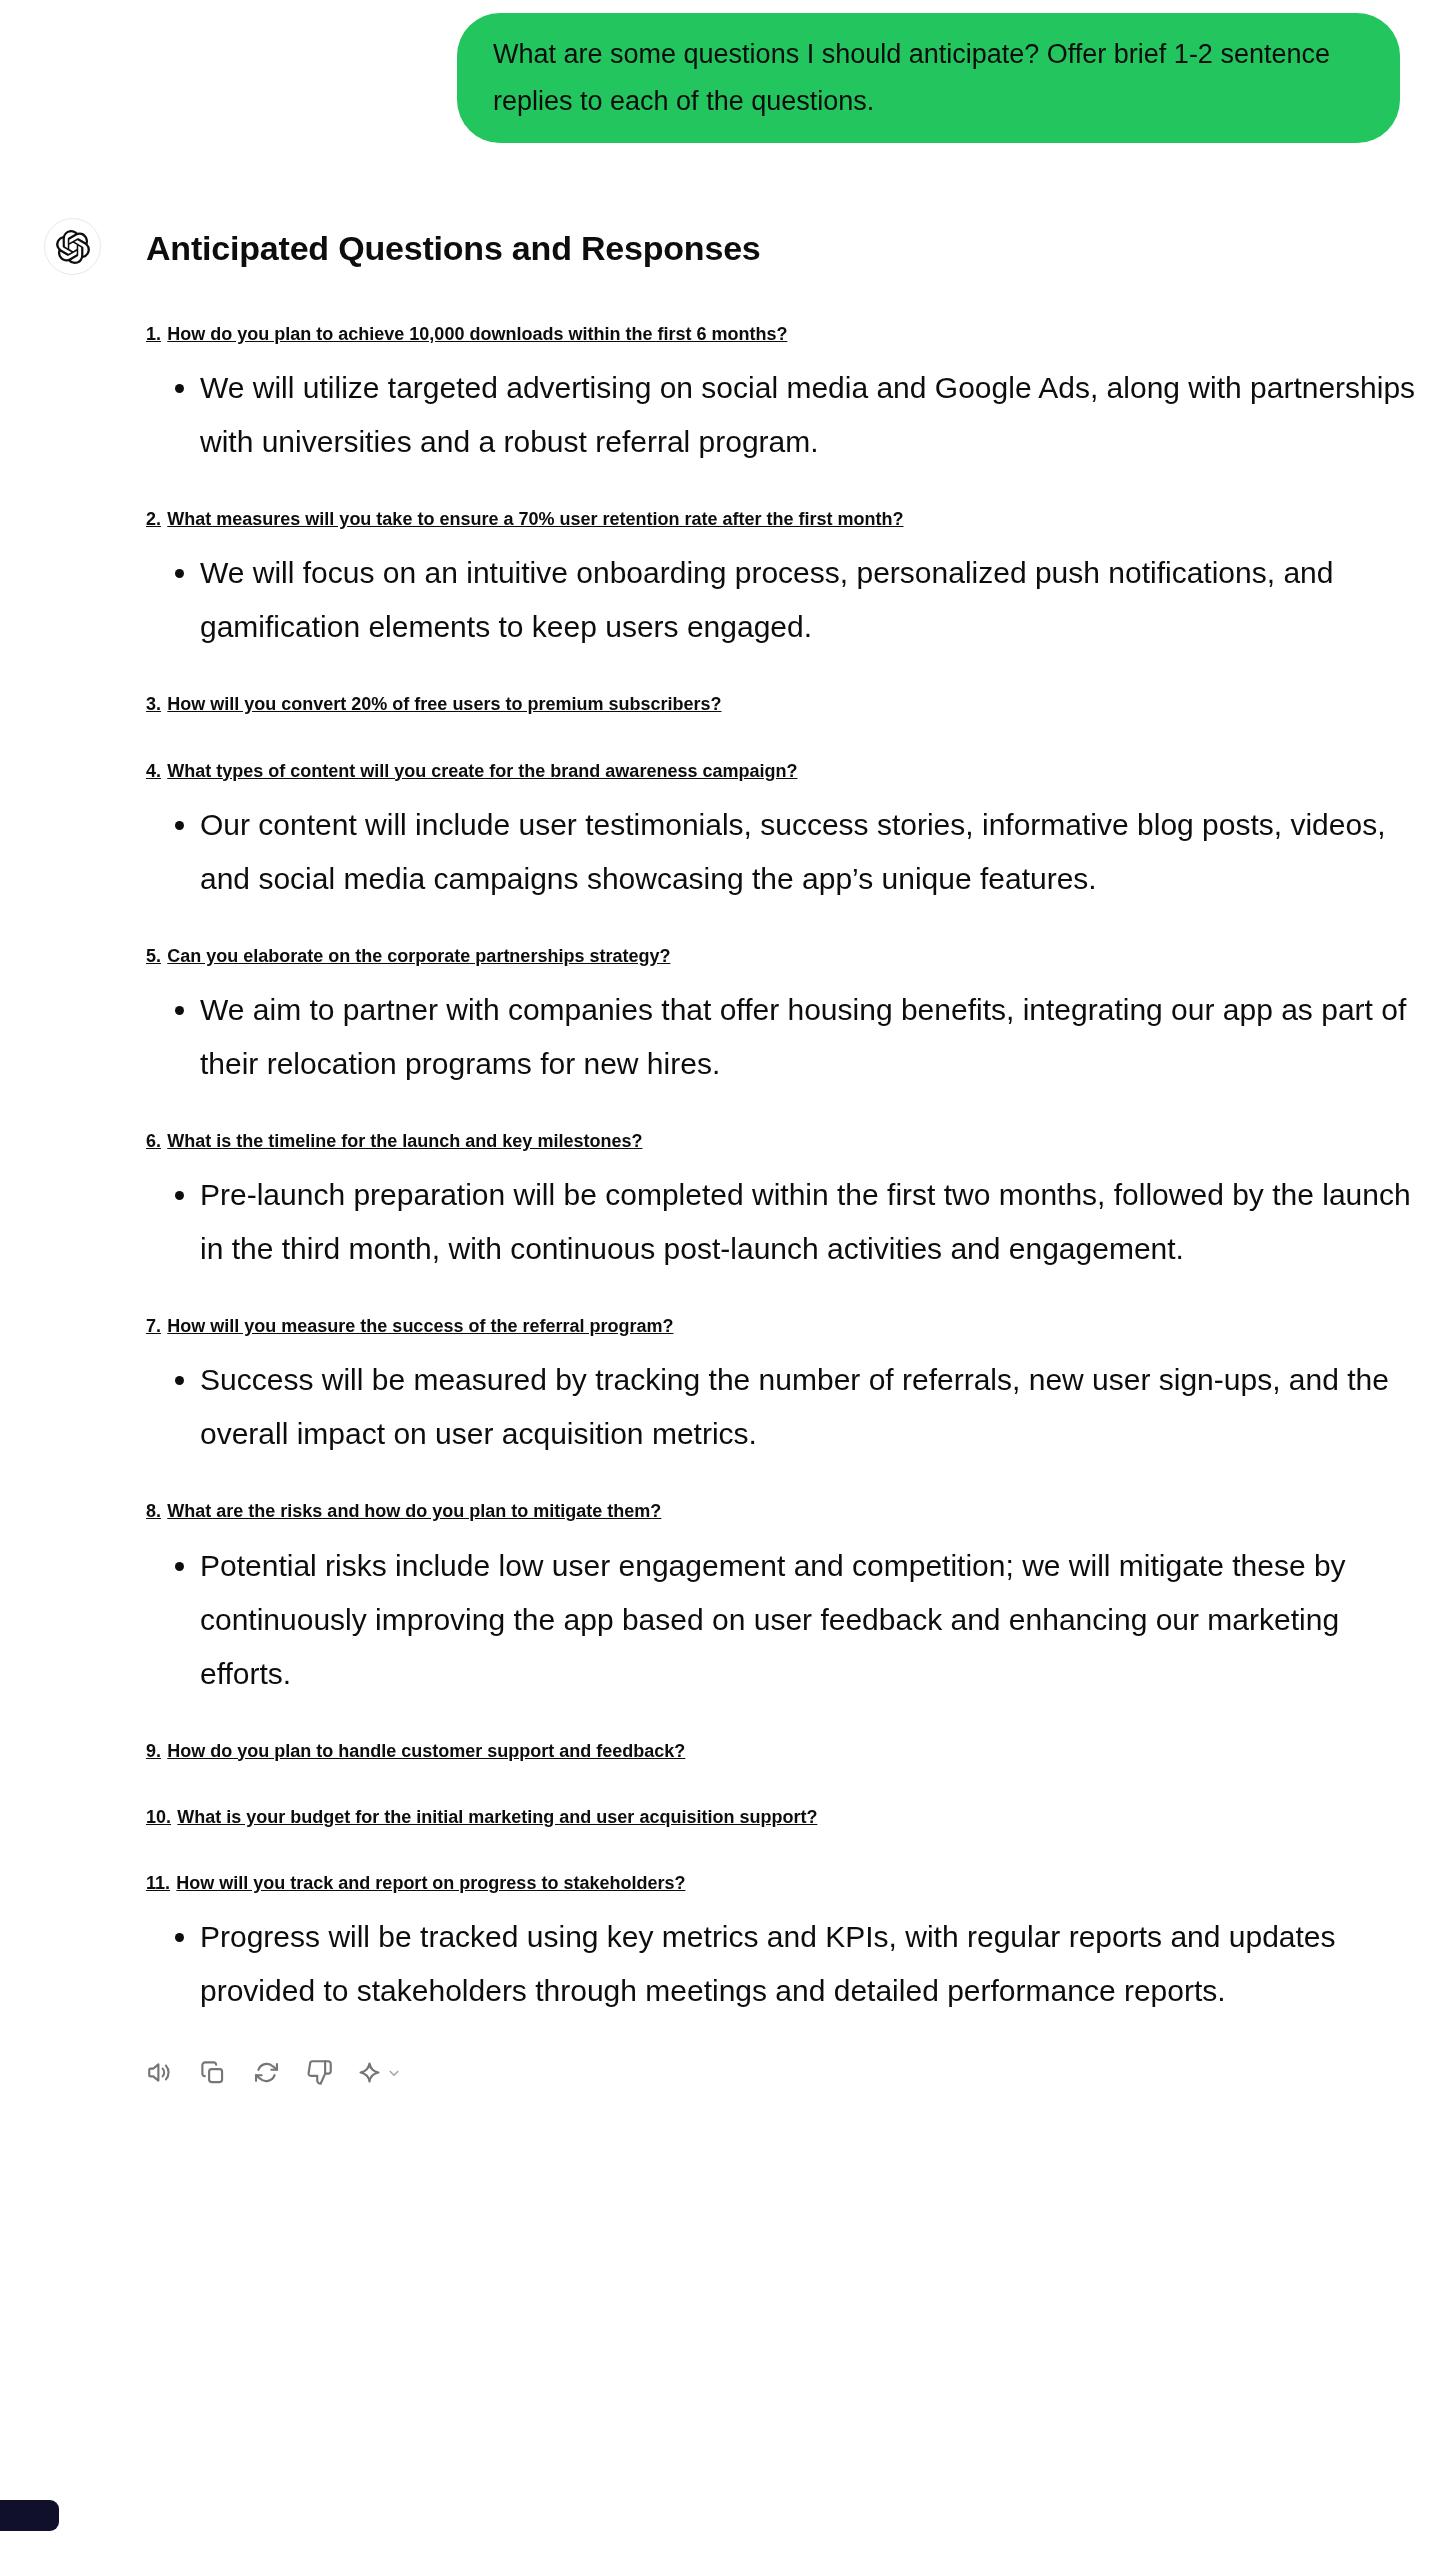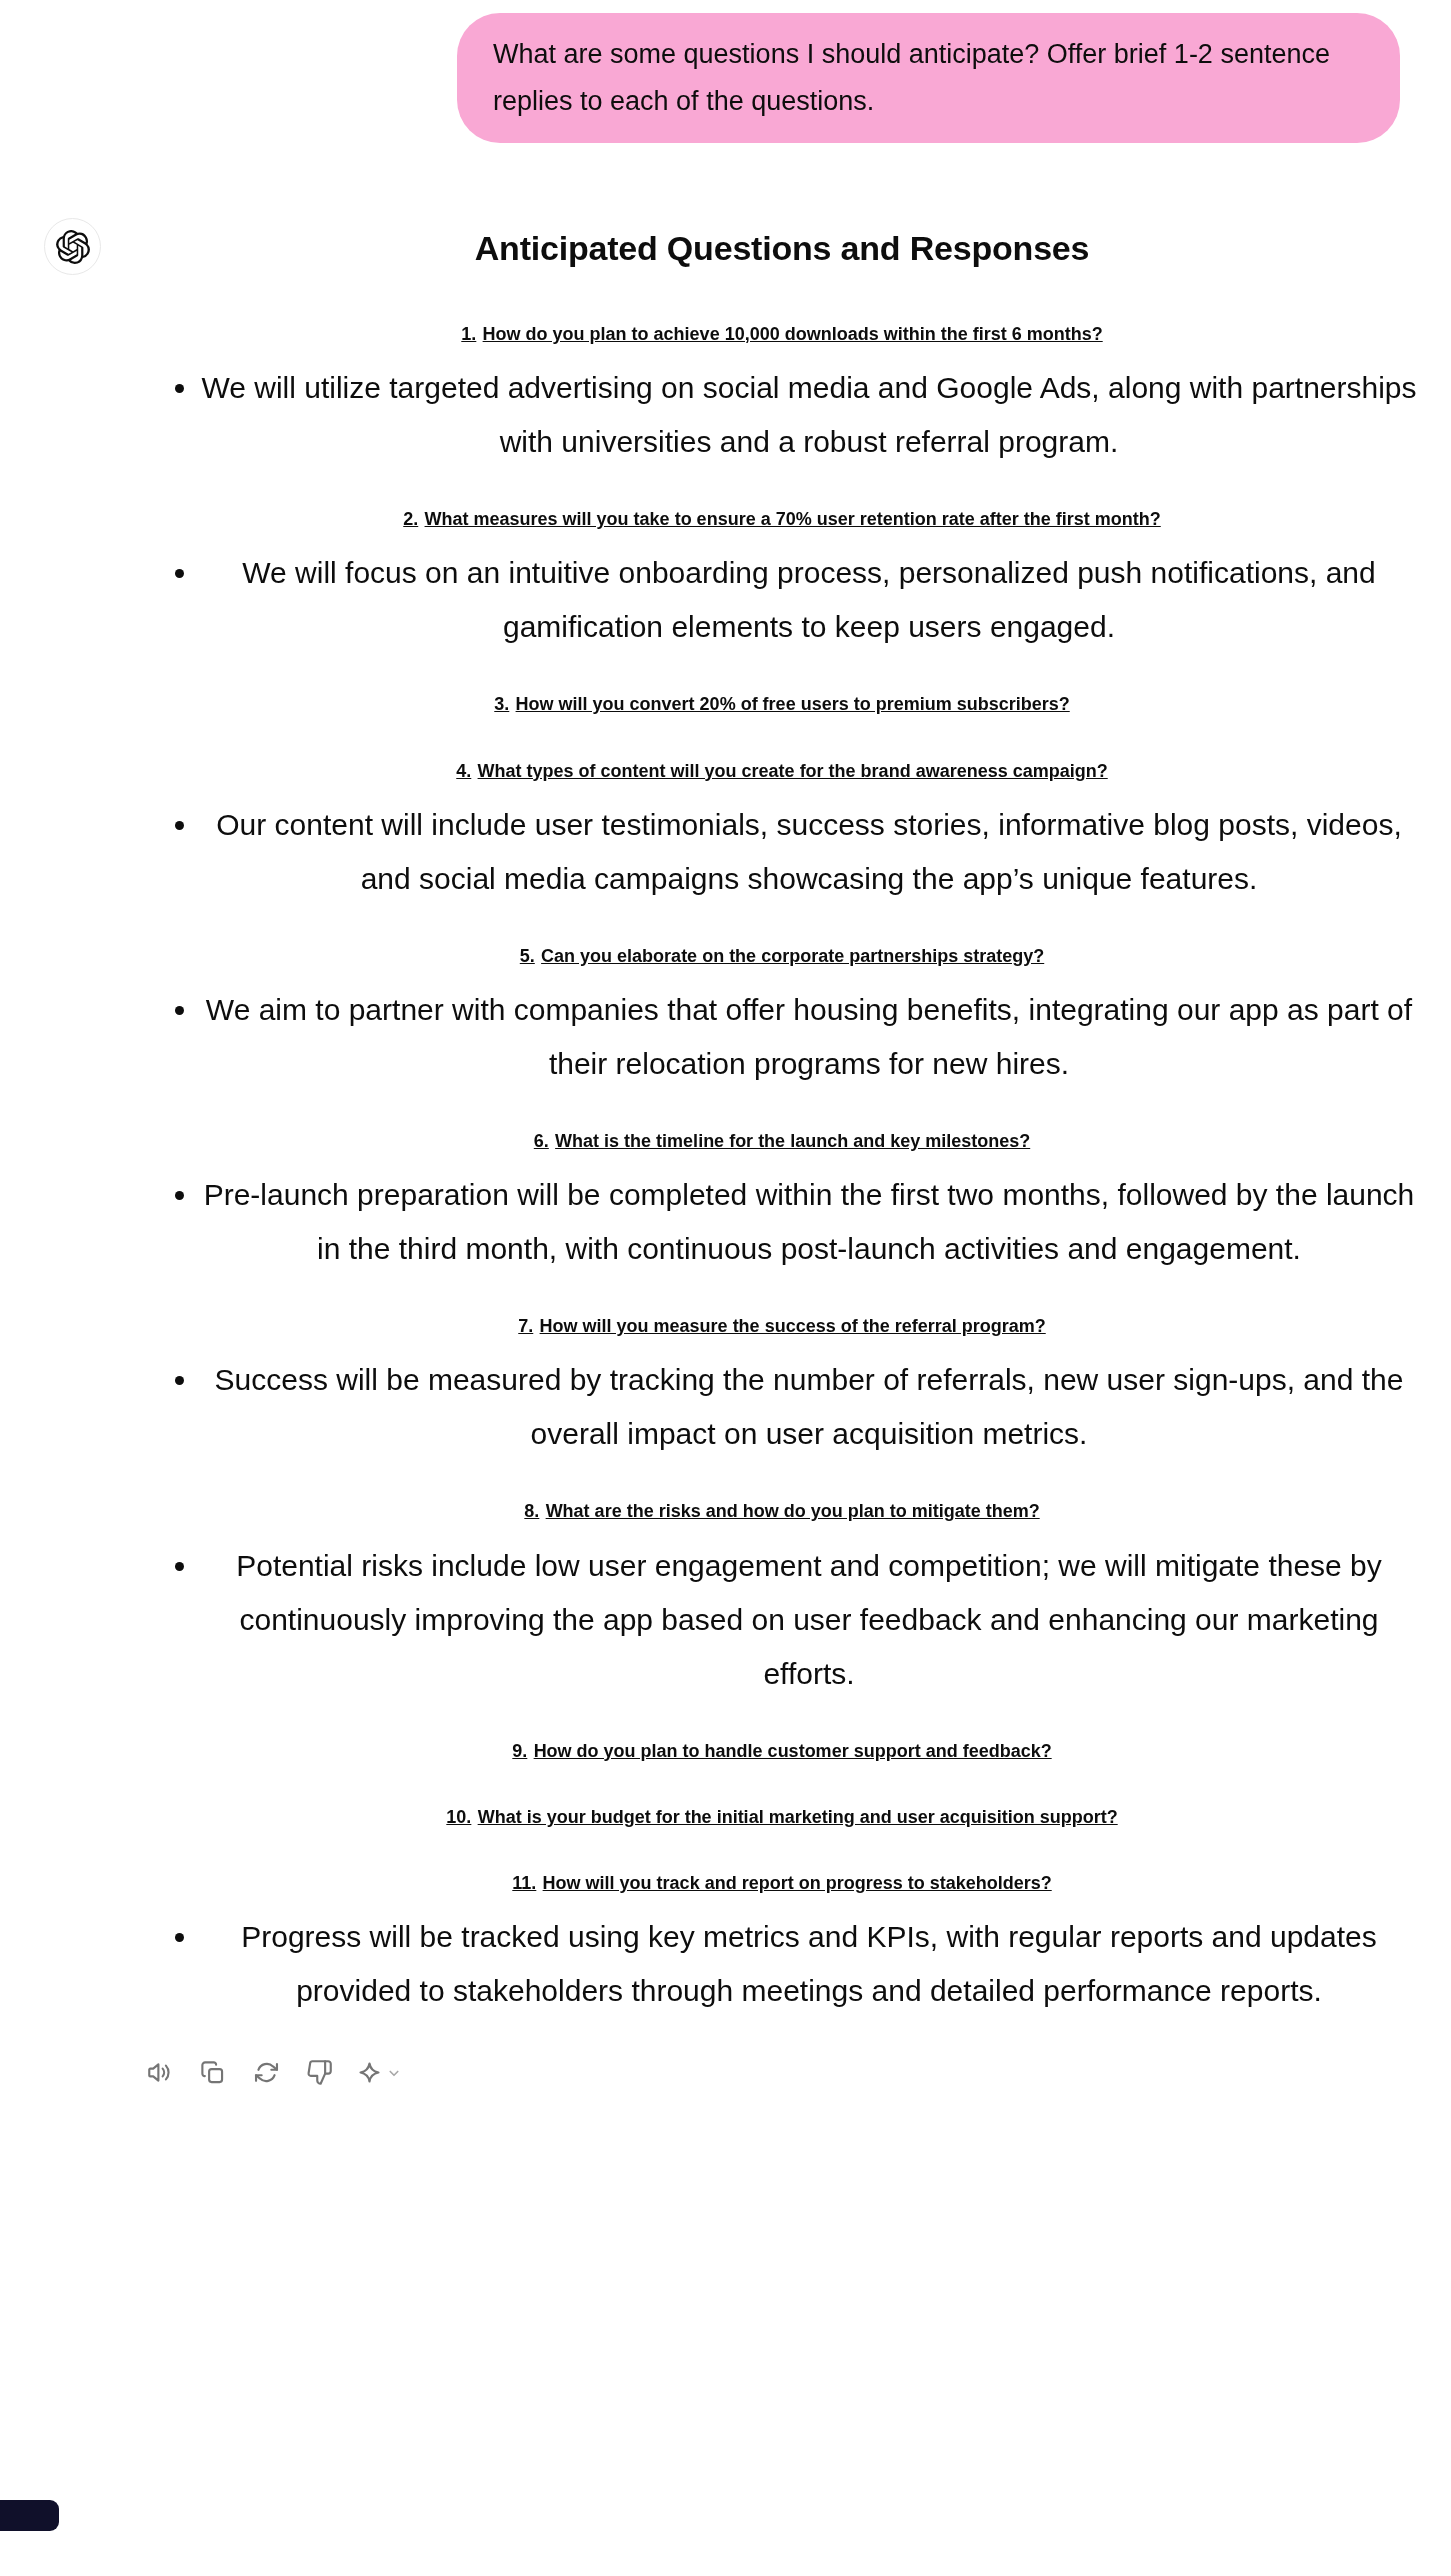--- a/index.html
+++ b/index.html
@@ -15,34 +15,33 @@
   }
 
   
   .user-row {
     display: flex;
     justify-content: flex-end;
     padding: 12.5px 52px 0 0;
   }
   .user-bubble {
     width: 943px;
-    background: #f9a8d4;
+    background: #22c55e;
     border-radius: 43px;
     padding: 18px 36px;
     font-size: 27px;
     line-height: 1.75;
     color: #0d0d0d;
   }
 
   
   .assistant-row {
     display: flex;
     align-items: flex-start;
     padding: 75px 0 0 44px;
-    text-align: center;
   }
   .avatar {
     flex: 0 0 auto;
     width: 57px;
     height: 57px;
     border: 1.8px solid #e8e8e8;
     border-radius: 50%;
     background: #ffffff;
     display: flex;
     align-items: center;

